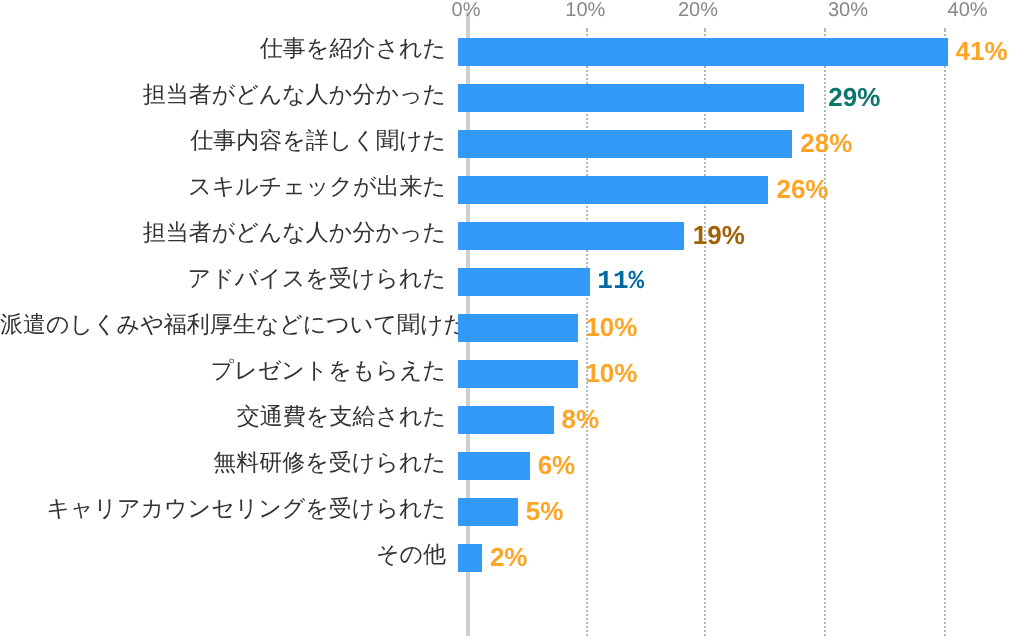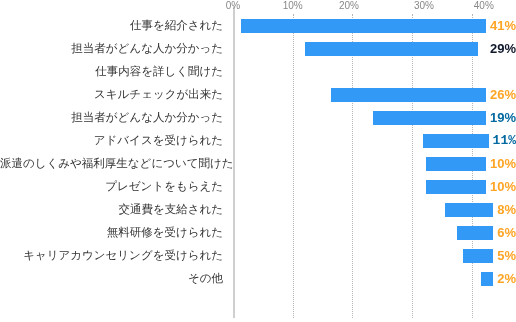--- a/index.html
+++ b/index.html
@@ -73,21 +73,20 @@
     color: #333333;
     white-space: nowrap;
     line-height: 23px;
   }
   .bar-zone {
     position: relative;
     flex: 1 1 auto;
     height: 23px;
     display: flex;
     align-items: center;
-    justify-content: flex-end;
   }
   .bar {
     height: 14px;
     background: #3399f6;
     flex: 0 0 auto;
   }
   .bar-value {
     font-size: 13px;
     font-weight: bold;
     color: #ffa526;
@@ -123,38 +122,42 @@
         <div class="row-label">仕事を紹介された</div>
         <div class="bar-zone">
           <div class="bar" style="width: 244.77px; background: rgb(51, 153, 246);"></div>
           <div class="bar-value" style="color: rgb(255, 165, 38);">41%</div>
         </div>
       </div>
       <div class="row">
         <div class="row-label">担当者がどんな人か分かった</div>
         <div class="bar-zone">
           <div class="bar" style="width: 173.13px; background: rgb(51, 153, 246);"></div>
-          <div class="bar-value" style="color: #0f172a; margin-left: 12px;">29%</div>
+          <div class="bar-value" style="color: #0f766e; margin-left: 12px;">29%</div>
         </div>
       </div>
       <div class="row">
         <div class="row-label">仕事内容を詳しく聞けた</div>
+        <div class="bar-zone">
+          <div class="bar" style="width: 167.16px; background: rgb(51, 153, 246);"></div>
+          <div class="bar-value" style="color: rgb(255, 165, 38);">28%</div>
+        </div>
       </div>
       <div class="row">
         <div class="row-label">スキルチェックが出来た</div>
         <div class="bar-zone">
           <div class="bar" style="width: 155.22px; background: rgb(51, 153, 246);"></div>
           <div class="bar-value" style="color: rgb(255, 165, 38);">26%</div>
         </div>
       </div>
       <div class="row">
         <div class="row-label">担当者がどんな人か分かった</div>
         <div class="bar-zone">
           <div class="bar" style="width: 113.43px; background: rgb(51, 153, 246);"></div>
-          <div class="bar-value" style="color: #0369a1;">19%</div>
+          <div class="bar-value" style="color: #a16207;">19%</div>
         </div>
       </div>
       <div class="row">
         <div class="row-label">アドバイスを受けられた</div>
         <div class="bar-zone">
           <div class="bar" style="width: 65.67px; background: rgb(51, 153, 246);"></div>
           <div class="bar-value" style="color: #0369a1; font-family: Liberation Mono, monospace;">11%</div>
         </div>
       </div>
       <div class="row">

